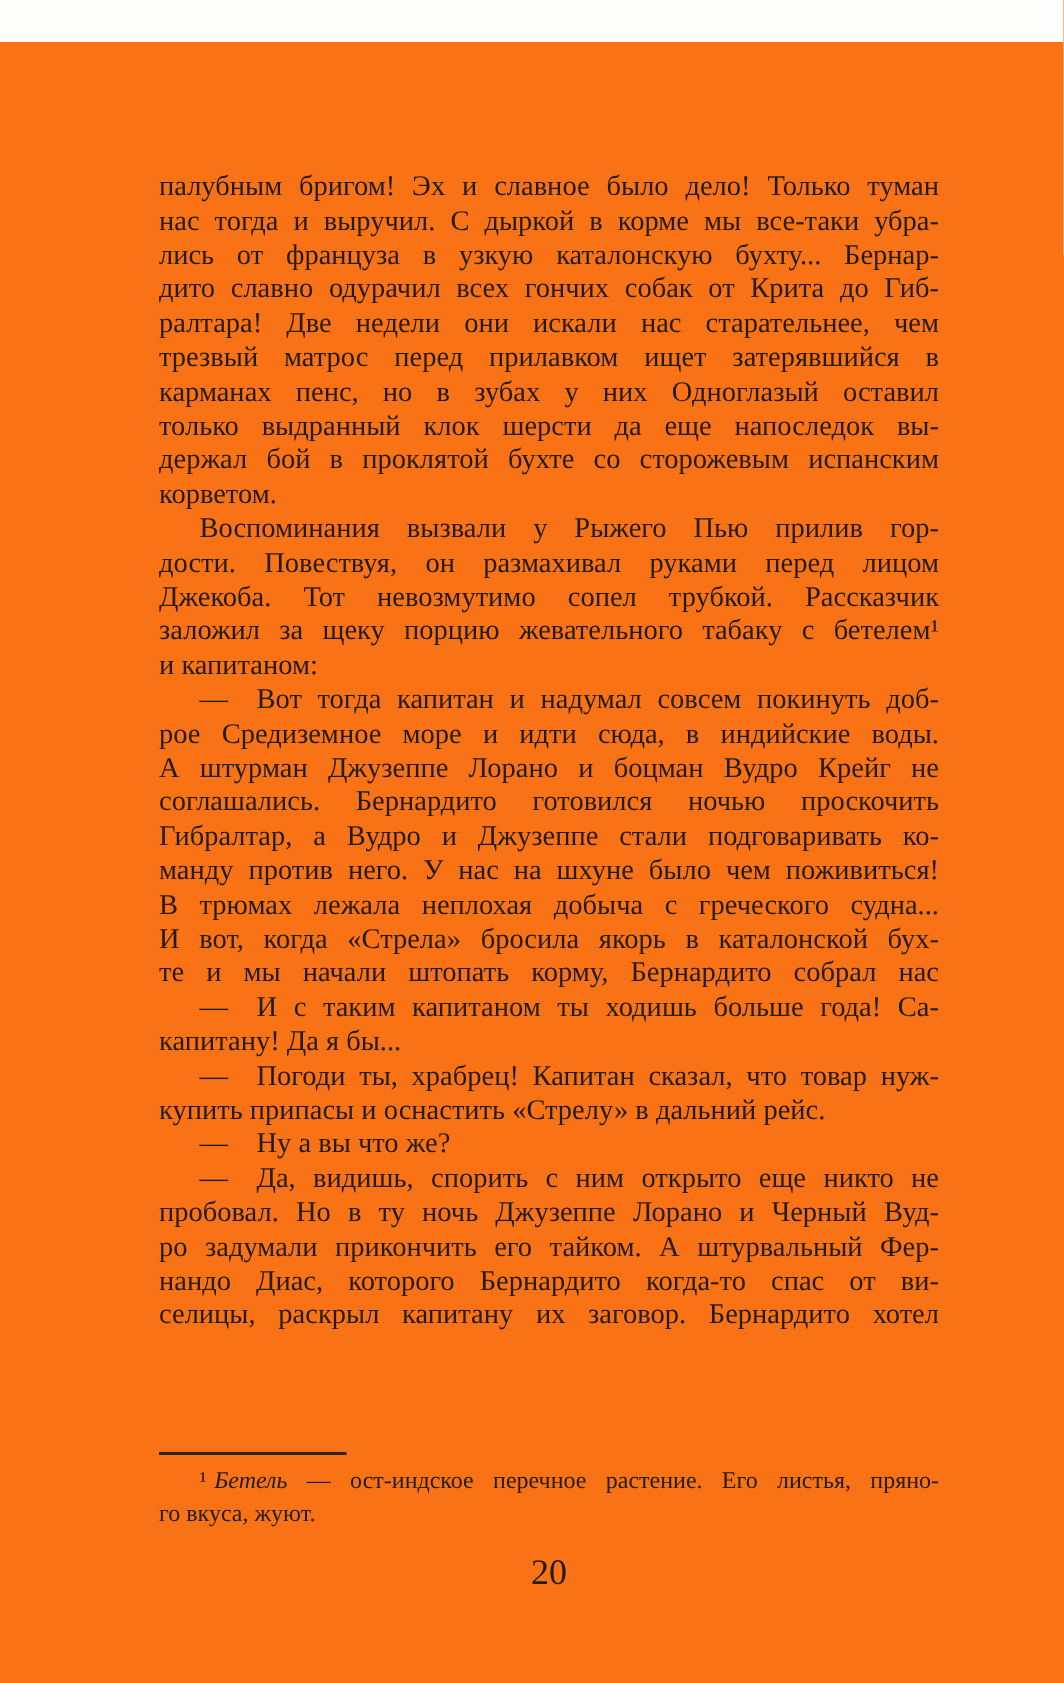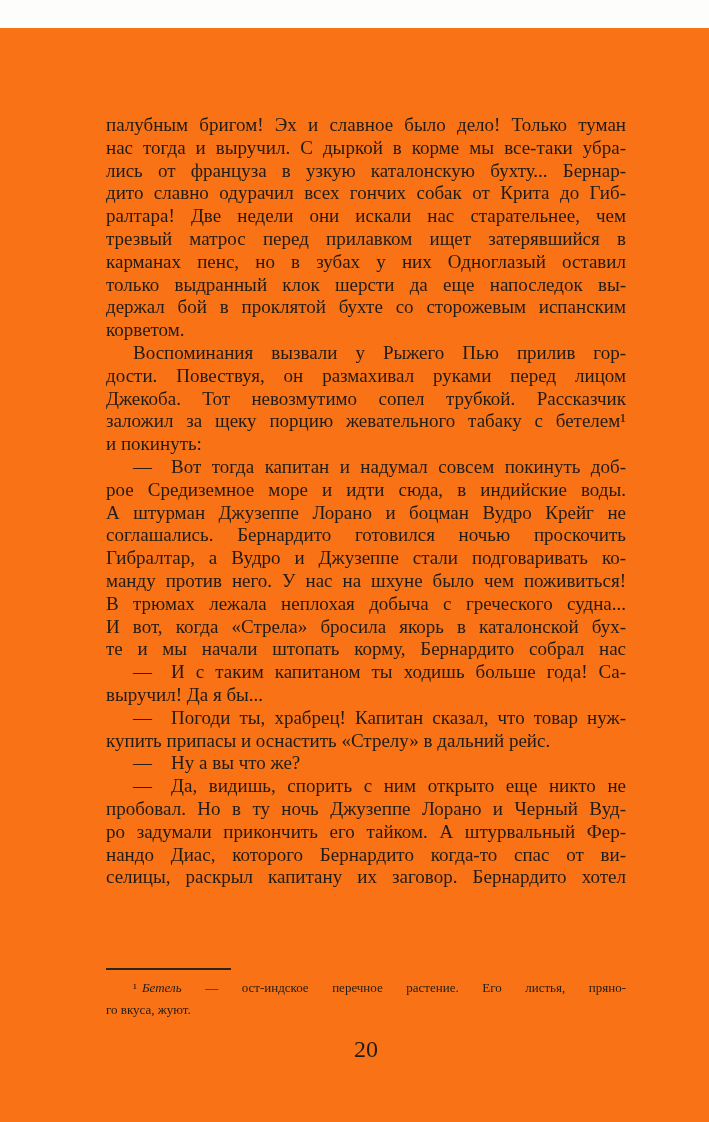--- a/index.html
+++ b/index.html
@@ -34,21 +34,21 @@
   .footnote {
     position: absolute;
     left: 106px; top: 940px; width: 520px;
   }
   .fn-rule {
     width: 125px; height: 0;
     border-top: 2px solid #2a251f;
     margin: 0 0 7px 0;
   }
   .fn-line {
-    font-size: 13px;
+    font-size: 16px;
     line-height: 22.4px;
     text-align: justify;
   }
   .fn-line.fn-first {
     padding-left: 27px;
     text-align-last: justify;
   }
   .fn-marker { margin-right: 5px; }
   .fn-term { font-style: italic; }
   .page-number {
@@ -75,36 +75,36 @@
         <div class="line">карманах пенс, но в зубах у них Одноглазый оставил</div>
         <div class="line">только выдранный клок шерсти да еще напоследок вы-</div>
         <div class="line">держал бой в проклятой бухте со сторожевым испанским</div>
         <div class="line end">корветом.</div>
       </div>
       <div class="paragraph">
         <div class="line indent">Воспоминания вызвали у Рыжего Пью прилив гор-</div>
         <div class="line">дости. Повествуя, он размахивал руками перед лицом</div>
         <div class="line">Джекоба. Тот невозмутимо сопел трубкой. Рассказчик</div>
         <div class="line">заложил за щеку порцию жевательного табаку с бетелем¹</div>
-        <div class="line end">и покинуть:</div>
+        <div class="line end">и капитаном:</div>
       </div>
       <div class="paragraph">
         <div class="line indent">— Вот тогда капитан и надумал совсем покинуть доб-</div>
         <div class="line">рое Средиземное море и идти сюда, в индийские воды.</div>
         <div class="line">А штурман Джузеппе Лорано и боцман Вудро Крейг не</div>
         <div class="line">соглашались. Бернардито готовился ночью проскочить</div>
         <div class="line">Гибралтар, а Вудро и Джузеппе стали подговаривать ко-</div>
         <div class="line">манду против него. У нас на шхуне было чем поживиться!</div>
         <div class="line">В трюмах лежала неплохая добыча с греческого судна...</div>
         <div class="line">И вот, когда «Стрела» бросила якорь в каталонской бух-</div>
         <div class="line">те и мы начали штопать корму, Бернардито собрал нас</div>
       </div>
       <div class="paragraph">
         <div class="line indent">— И с таким капитаном ты ходишь больше года! Са-</div>
-        <div class="line end">выручил! Да я бы...</div>
+        <div class="line end">капитану! Да я бы...</div>
       </div>
       <div class="paragraph">
         <div class="line indent">— Погоди ты, храбрец! Капитан сказал, что товар нуж-</div>
         <div class="line end">купить припасы и оснастить «Стрелу» в дальний рейс.</div>
       </div>
       <div class="paragraph">
         <div class="line indent end">— Ну а вы что же?</div>
       </div>
       <div class="paragraph">
         <div class="line indent">— Да, видишь, спорить с ним открыто еще никто не</div>

